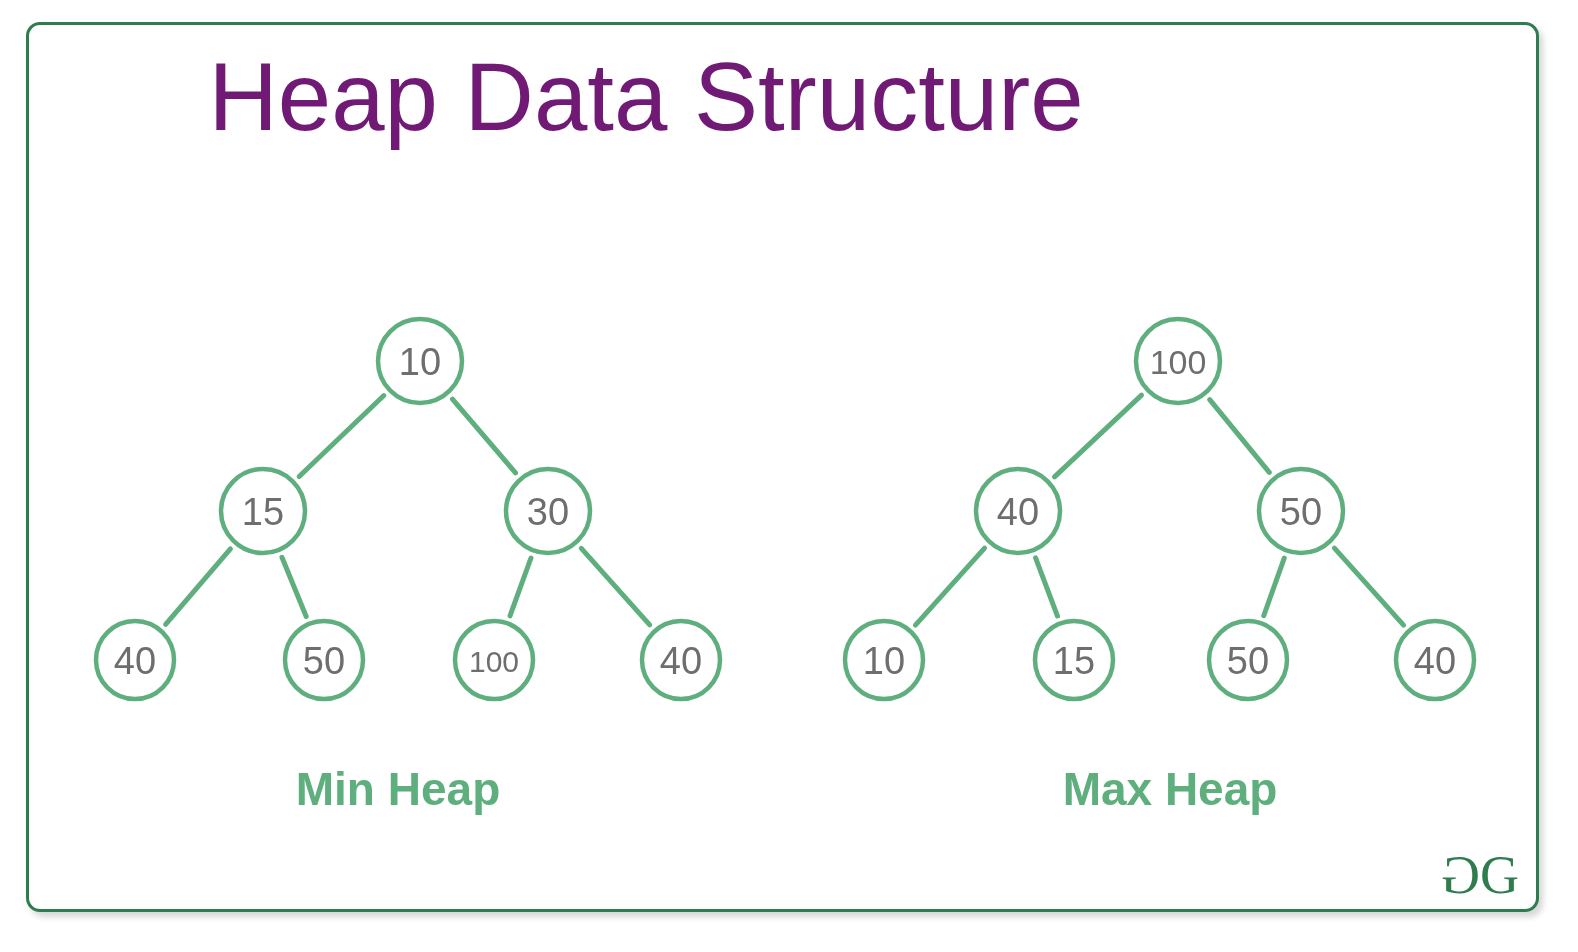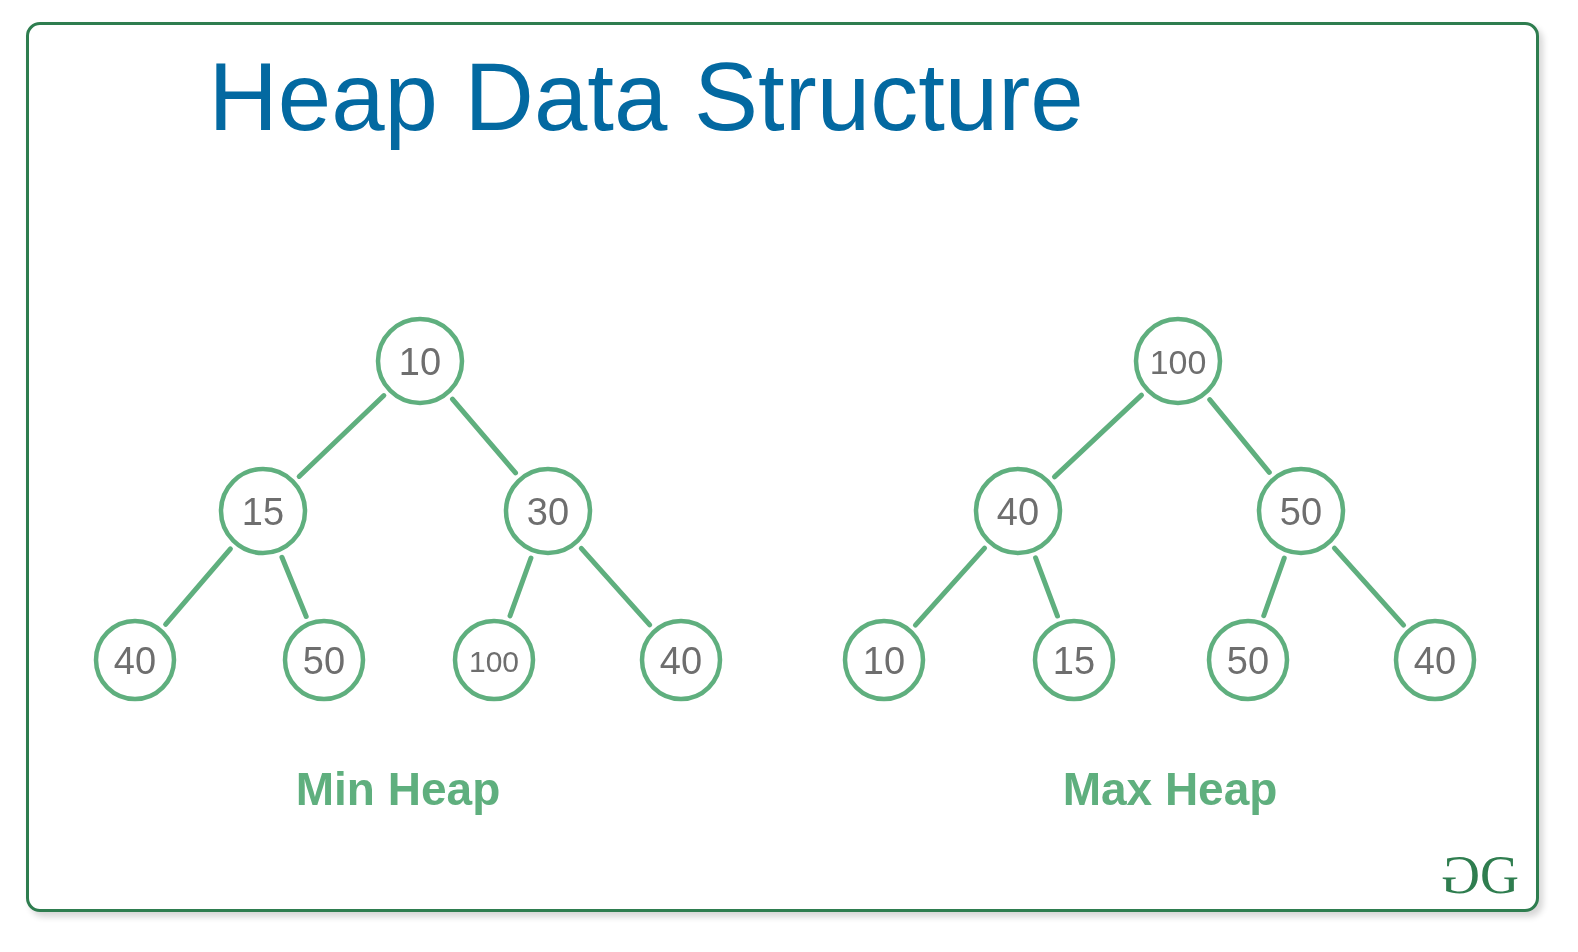--- a/index.html
+++ b/index.html
@@ -36,21 +36,21 @@
   }
 
   #title {
     position: absolute;
     left: 0;
     top: 42px;
     width: 1292px;
     text-align: center;
     font-size: 96px;
     font-weight: 300;
-    color: #0369a1;
+    color: #701a75;
     letter-spacing: 0px;
     white-space: nowrap;
   }
 
   #diagram {
     position: absolute;
     left: 0;
     top: 0;
     width: 1578px;
     height: 952px;

